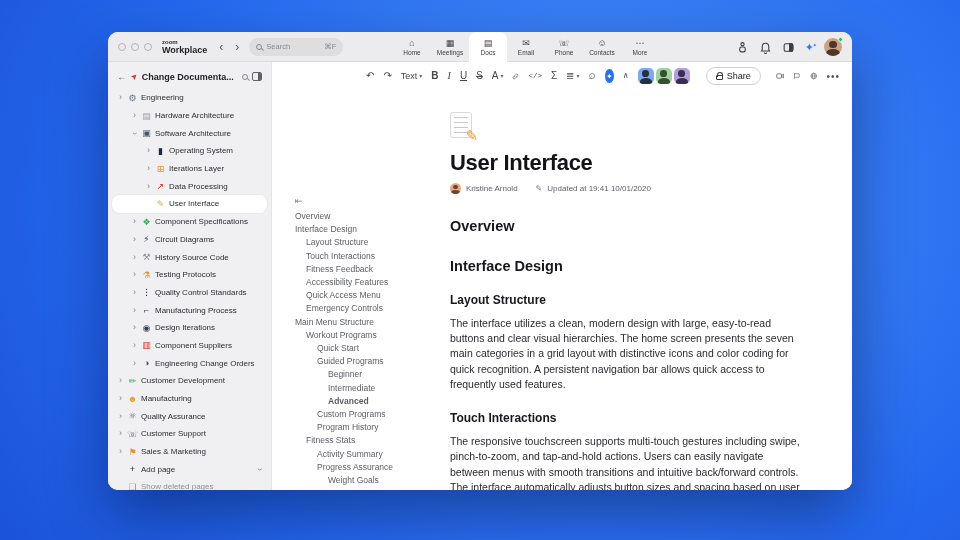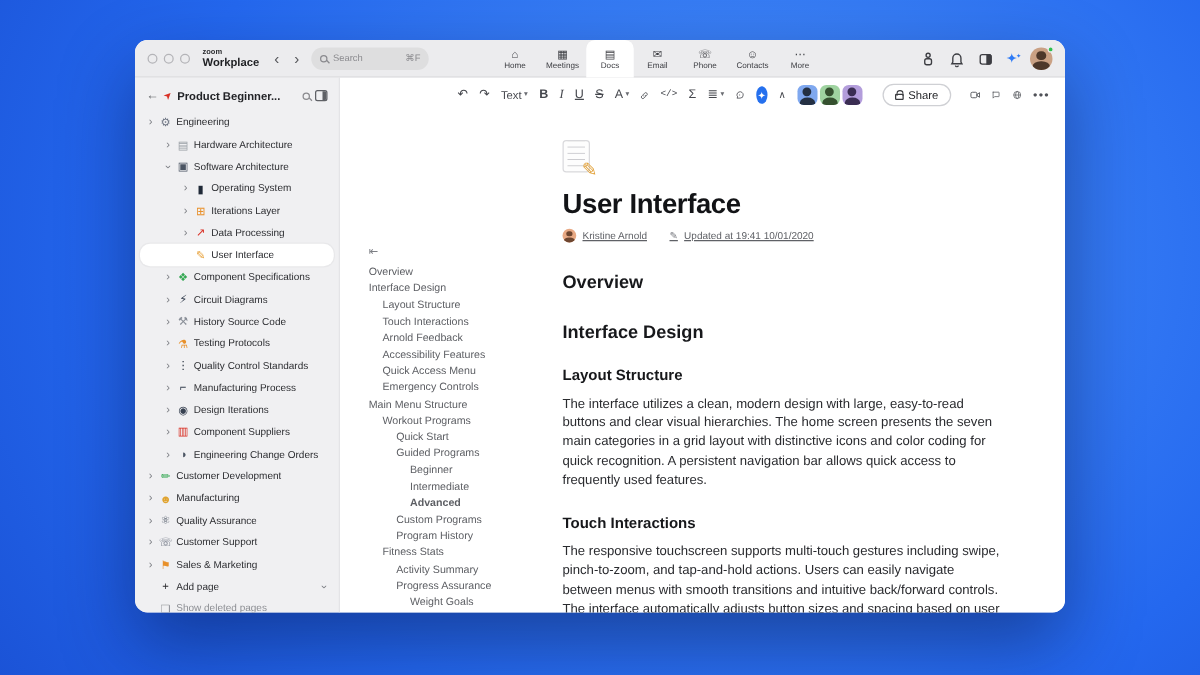--- a/index.html
+++ b/index.html
@@ -92,21 +92,21 @@
   .mainrow { flex:1; display:flex; min-height:0; }
   .outline { width:178px; flex:0 0 178px; padding:106px 0 0 23px; font-size:8.5px; color:#5c5e63; }
   .out-collapse { font-size:9px; color:#7d7f85; margin-bottom:4px; }
   .oitem { line-height:13.2px; white-space:nowrap; overflow:hidden; }
   .doc { flex:1; padding:22px 46px 0 0; min-width:0; }
   .doc-emoji { position:relative; width:30px; height:30px; margin-bottom:8px; }
   .doc-emoji .page { width:22px; height:26px; background:#fdfdfd; border:1px solid #d9d9dc; border-radius:3px;
     background-image:repeating-linear-gradient(#fdfdfd 0 4px, #c9c9cd 4px 5px); background-size:14px 5px; background-position:3px 5px; background-repeat:repeat-y; }
   .doc-emoji .pencil { position:absolute; right:2px; bottom:-3px; font-size:15px; color:#e2a23b; }
   .doc-title { font-size:22px; font-weight:700; letter-spacing:-0.3px; color:#121316; margin-bottom:7px; }
-  .byline { display:flex; align-items:center; gap:5px; font-size:8px; color:#5f6166;text-decoration:underline; }
+  .byline { display:flex; align-items:center; gap:5px; font-size:8px; color:#5f6166; }
   .byline .gap { width:8px; }
   .author-av { width:11px; height:11px; border-radius:50%; background:#e8a984; --p:#6e4630; flex:0 0 11px; }
   .byline .pen { font-size:8px; color:#7d7f85; }
   .doc-h2 { font-size:14.5px; font-weight:700; color:#17181b; margin-top:24px; }
   .doc-h3 { font-size:12px; font-weight:700; color:#17181b; margin-top:19px; }
   .doc-p { font-size:10.5px; line-height:1.45; color:#2a2b2f; margin-top:9px; max-width:360px; }
 </style>
 </head>
 <body>
 
@@ -181,21 +181,21 @@
       </span>
     </div>
   </div>
 
   <div class="bodyrow">
 
     <div class="sidebar">
       <div class="sb-head">
         <span class="sb-back">←</span>
         <span class="sb-emoji">➤</span>
-        <span class="sb-title">Product Beginner...</span>
+        <span class="sb-title">Change Documenta...</span>
         <span class="i-search"></span>
         <span class="i-panel"></span>
       </div>
       <div class="tree">
           <div class="trow" style="padding-left: 5px;">
             <span class="chev">›</span>
             <span class="tico" style="color: rgb(107, 114, 128);">⚙</span>
             <span class="tlabel">Engineering</span>
           </div>
           <div class="trow" style="padding-left: 19px;">
@@ -372,21 +372,21 @@
       </div>
 
       <div class="mainrow">
         <div class="outline">
           <div class="out-collapse">⇤</div>
           <div id="outline-items">
               <div class="oitem" style="padding-left: 0px;">Overview</div>
               <div class="oitem" style="padding-left: 0px;">Interface Design</div>
               <div class="oitem" style="padding-left: 11px;">Layout Structure</div>
               <div class="oitem" style="padding-left: 11px;">Touch Interactions</div>
-              <div class="oitem" style="padding-left: 11px;">Arnold Feedback</div>
+              <div class="oitem" style="padding-left: 11px;">Fitness Feedback</div>
               <div class="oitem" style="padding-left: 11px;">Accessibility Features</div>
               <div class="oitem" style="padding-left: 11px;">Quick Access Menu</div>
               <div class="oitem" style="padding-left: 11px;">Emergency Controls</div>
               <div class="oitem" style="padding-left: 0px;">Main Menu Structure</div>
               <div class="oitem" style="padding-left: 11px;">Workout Programs</div>
               <div class="oitem" style="padding-left: 22px;">Quick Start</div>
               <div class="oitem" style="padding-left: 22px;">Guided Programs</div>
               <div class="oitem" style="padding-left: 33px;">Beginner</div>
               <div class="oitem" style="padding-left: 33px;">Intermediate</div>
               <div class="oitem" style="padding-left: 33px; font-weight: bold;">Advanced</div>

